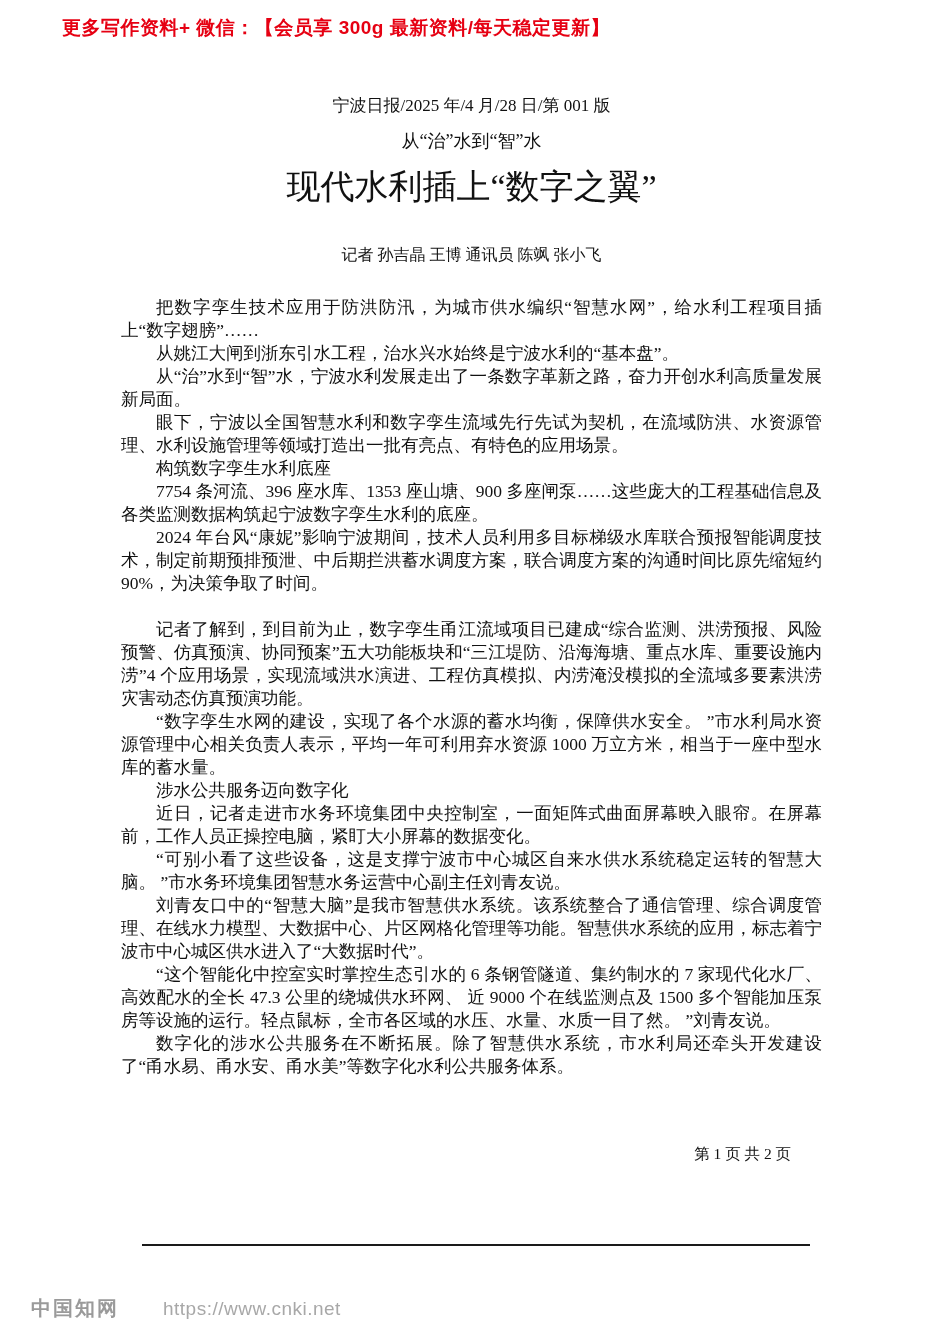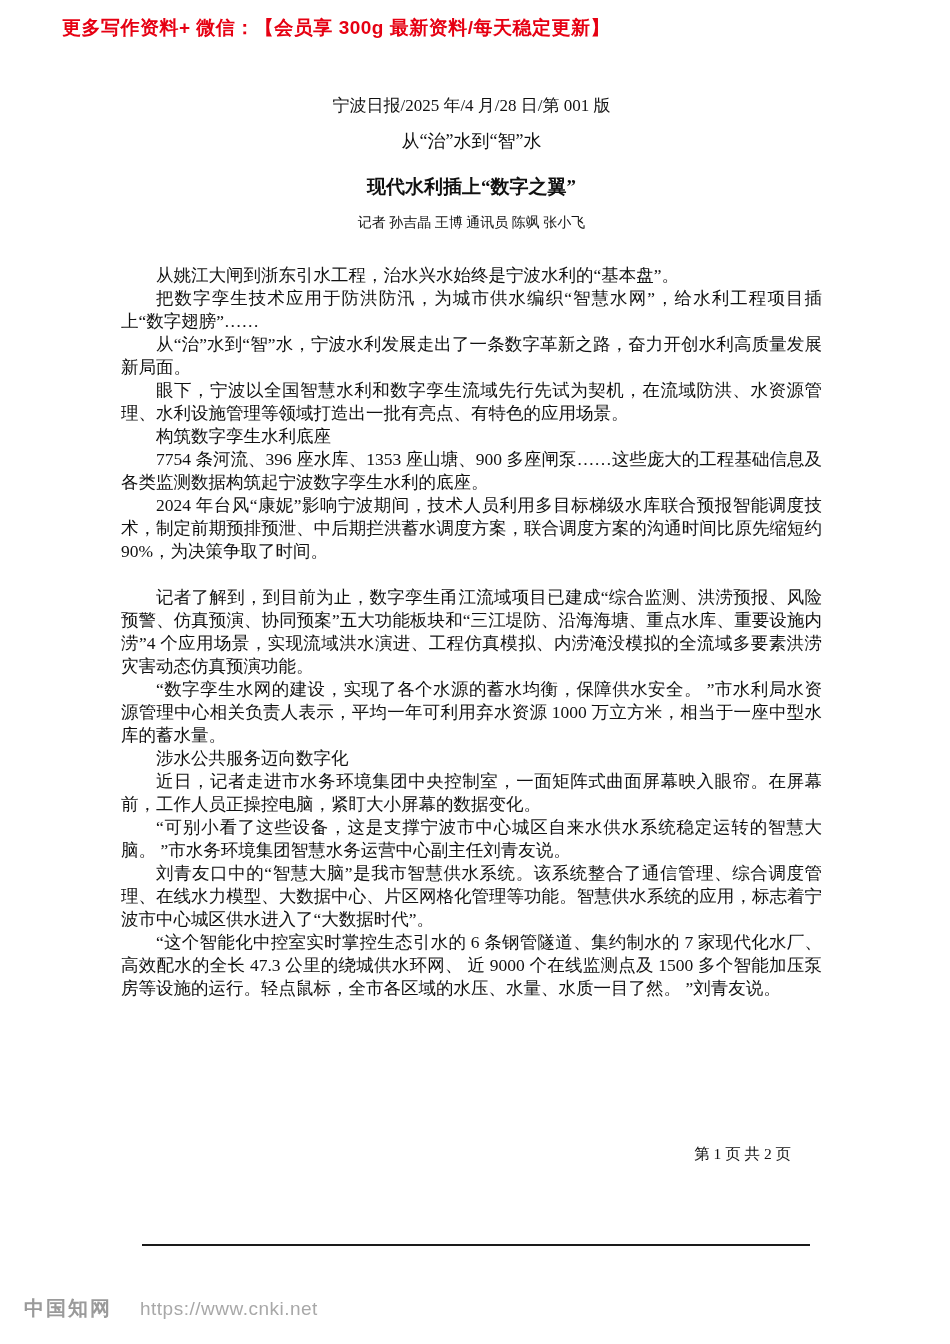--- a/index.html
+++ b/index.html
@@ -34,28 +34,28 @@
     text-align: center;
   }
   .subtitle {
     margin-top: 15px;
     font-size: 18px;
     line-height: 21px;
     text-align: center;
   }
   .title {
     margin: 19px 0 0 0;
-    font-size: 19px;
+    font-size: 34px;
     line-height: 31px;
-    font-weight: bold;
+    font-weight: normal;
     text-align: center;
   }
   .byline {
-    margin-top: 10px;
-    font-size: 14px;
+    margin-top: 42px;
+    font-size: 16px;
     line-height: 21px;
     text-align: center;
   }
   .article-body {
     margin-top: 31px;
     font-size: 17.5px;
     line-height: 23px;
   }
   .para {
     margin: 0;
@@ -73,25 +73,25 @@
   .divider {
     position: absolute;
     left: 142px;
     top: 1244px;
     width: 668px;
     height: 2px;
     background: #1a1a1a;
   }
   .cnki-footer {
     position: absolute;
-    left: 24px;
+    left: 31px;
     top: 1295px;
     display: flex;
     align-items: baseline;
-    gap: 28px;
+    gap: 44px;
     font-family: "Liberation Sans", "DejaVu Sans", sans-serif;
   }
   .cnki-brand {
     font-size: 20px;
     font-weight: bold;
     color: #9a9a9a;
     letter-spacing: 2px;
   }
   .cnki-url {
     font-size: 19px;
@@ -109,35 +109,36 @@
   <div class="content">
     <div class="source-line">宁波日报/2025 年/4 月/28 日/第 001 版</div>
 
     <div class="subtitle">从“治”水到“智”水</div>
 
     <h1 class="title">现代水利插上“数字之翼”</h1>
 
     <div class="byline">记者 孙吉晶 王博 通讯员 陈飒 张小飞</div>
 
     <div class="article-body">
+        <p class="para body">把数字孪生技术应用于防洪防汛，为城市供水编织“智慧水网”，给水利工程项目插上“数字翅膀”……</p>
         <p class="para body">从姚江大闸到浙东引水工程，治水兴水始终是宁波水利的“基本盘”。</p>
-        <p class="para body">把数字孪生技术应用于防洪防汛，为城市供水编织“智慧水网”，给水利工程项目插上“数字翅膀”……</p>
         <p class="para body">从“治”水到“智”水，宁波水利发展走出了一条数字革新之路，奋力开创水利高质量发展新局面。</p>
         <p class="para body">眼下，宁波以全国智慧水利和数字孪生流域先行先试为契机，在流域防洪、水资源管理、水利设施管理等领域打造出一批有亮点、有特色的应用场景。</p>
         <p class="para heading">构筑数字孪生水利底座</p>
         <p class="para body">7754 条河流、396 座水库、1353 座山塘、900 多座闸泵……这些庞大的工程基础信息及各类监测数据构筑起宁波数字孪生水利的底座。</p>
         <p class="para body">2024 年台风“康妮”影响宁波期间，技术人员利用多目标梯级水库联合预报智能调度技术，制定前期预排预泄、中后期拦洪蓄水调度方案，联合调度方案的沟通时间比原先缩短约 90%，为决策争取了时间。</p>
         <p class="para spacer"></p>
         <p class="para body">记者了解到，到目前为止，数字孪生甬江流域项目已建成“综合监测、洪涝预报、风险预警、仿真预演、协同预案”五大功能板块和“三江堤防、沿海海塘、重点水库、重要设施内涝”4 个应用场景，实现流域洪水演进、工程仿真模拟、内涝淹没模拟的全流域多要素洪涝灾害动态仿真预演功能。</p>
         <p class="para body">“数字孪生水网的建设，实现了各个水源的蓄水均衡，保障供水安全。 ”市水利局水资源管理中心相关负责人表示，平均一年可利用弃水资源 1000 万立方米，相当于一座中型水库的蓄水量。</p>
         <p class="para heading">涉水公共服务迈向数字化</p>
         <p class="para body">近日，记者走进市水务环境集团中央控制室，一面矩阵式曲面屏幕映入眼帘。在屏幕前，工作人员正操控电脑，紧盯大小屏幕的数据变化。</p>
         <p class="para body">“可别小看了这些设备，这是支撑宁波市中心城区自来水供水系统稳定运转的智慧大脑。 ”市水务环境集团智慧水务运营中心副主任刘青友说。</p>
         <p class="para body">刘青友口中的“智慧大脑”是我市智慧供水系统。该系统整合了通信管理、综合调度管理、在线水力模型、大数据中心、片区网格化管理等功能。智慧供水系统的应用，标志着宁波市中心城区供水进入了“大数据时代”。</p>
         <p class="para body">“这个智能化中控室实时掌控生态引水的 6 条钢管隧道、集约制水的 7 家现代化水厂、高效配水的全长 47.3 公里的绕城供水环网、 近 9000 个在线监测点及 1500 多个智能加压泵房等设施的运行。轻点鼠标，全市各区域的水压、水量、水质一目了然。 ”刘青友说。</p>
+        <p class="para body">数字化的涉水公共服务在不断拓展。除了智慧供水系统，市水利局还牵头开发建设了“甬水易、甬水安、甬水美”等数字化水利公共服务体系。</p>
       </div>
   </div>
 
   <div class="page-indicator">第 1 页 共 2 页</div>
 
   <div class="divider"></div>
 
   <div class="cnki-footer">
     <span class="cnki-brand">中国知网</span>
     <span class="cnki-url">https://www.cnki.net</span>

